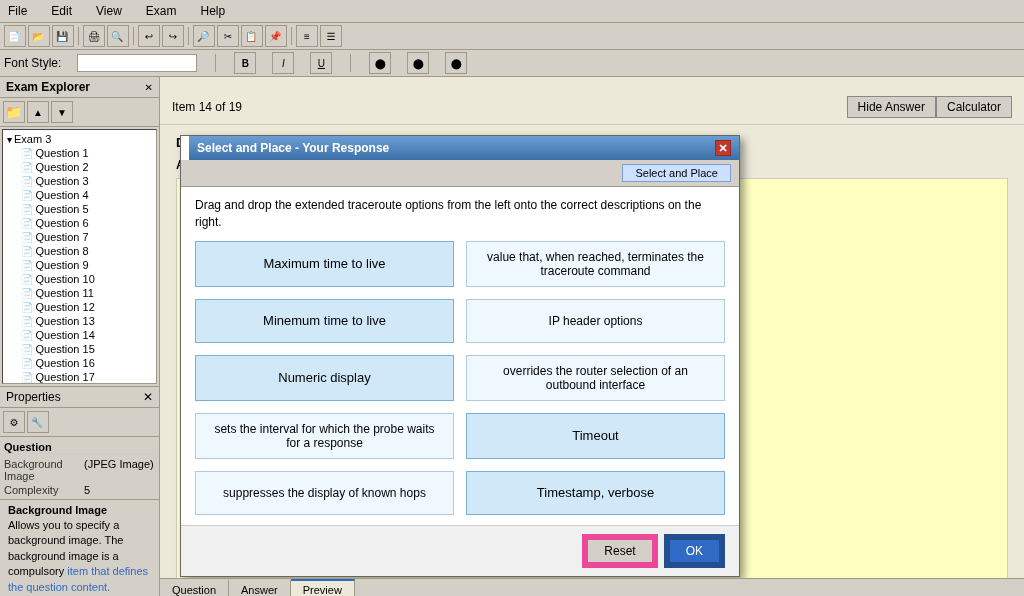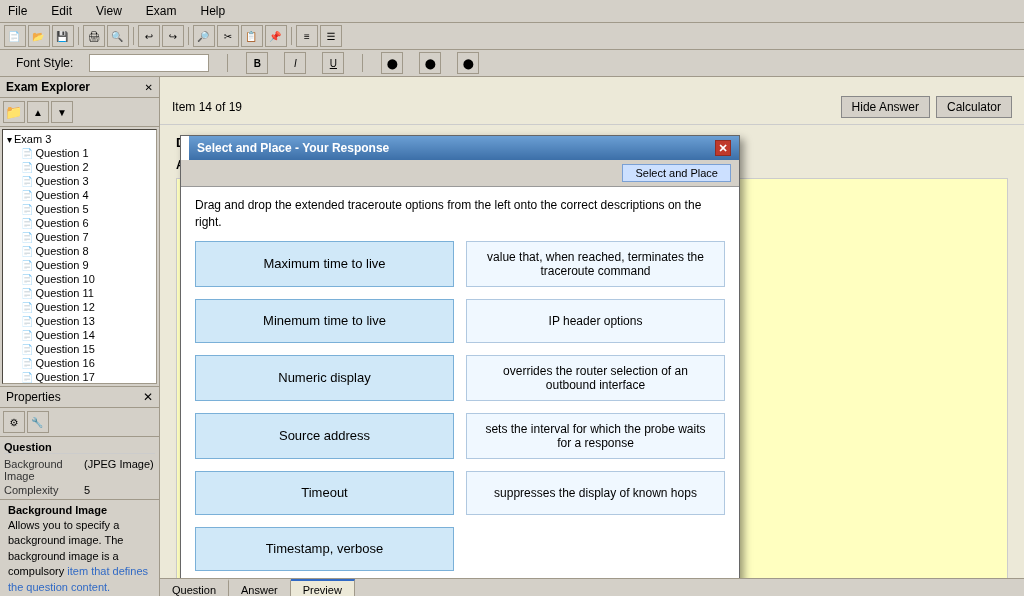--- a/index.html
+++ b/index.html
@@ -6,21 +6,21 @@
     body { font-family: 'Segoe UI', Tahoma, Geneva, Verdana, sans-serif; font-size: 12px; background: #d4d0c8; overflow: hidden; }
 
     
     .menu-bar { background: #d4d0c8; border-bottom: 1px solid #a0998a; display: flex; align-items: center; padding: 2px 4px; gap: 16px; }
     .menu-item { font-size: 12px; cursor: pointer; padding: 2px 4px; }
 
     
     .toolbar { background: #d4d0c8; border-bottom: 1px solid #a0998a; padding: 2px 4px; display: flex; align-items: center; gap: 2px; min-height: 26px; }
     .toolbar-btn { width: 22px; height: 22px; background: #d4d0c8; border: 1px solid #a0998a; cursor: pointer; display: flex; align-items: center; justify-content: center; font-size: 10px; }
     .toolbar-sep { width: 1px; height: 18px; background: #a0998a; margin: 0 2px; }
-    .font-style-bar { background: #d4d0c8; border-bottom: 1px solid #a0998a; padding: 2px 16px; display: flex; align-items: center; gap: 16px; min-height: 24px; }
+    .font-style-bar { background: #d4d0c8; border-bottom: 1px solid #a0998a; padding: 2px 4px; display: flex; align-items: center; gap: 16px; min-height: 24px; }
     .font-input { width: 120px; height: 18px; border: 1px solid #a0998a; font-size: 11px; padding: 0 2px; }
 
     
     .main-container { display: flex; height: calc(100vh - 74px); }
     .sidebar-header { background: #d4d0c8; border-bottom: 1px solid #a0998a; padding: 3px 6px; display: flex; justify-content: space-between; align-items: center; }
     .sidebar-title { font-size: 12px; font-weight: bold; }
     .sidebar-close { cursor: pointer; font-size: 10px; }
     .sidebar-toolbar { display: flex; gap: 2px; padding: 3px; border-bottom: 1px solid #a0998a; }
     .sidebar-tree { flex: 1; overflow-y: auto; padding: 2px; background: white; border: 1px inset #a0998a; margin: 2px; }
     .tree-item { padding: 1px 2px; cursor: pointer; display: flex; align-items: center; gap: 2px; }
@@ -32,21 +32,21 @@
     .props-content { flex: 1; overflow-y: auto; padding: 4px; font-size: 11px; }
     .props-section { font-weight: bold; margin-bottom: 4px; border-bottom: 1px solid #ccc; }
     .props-row { display: flex; margin-bottom: 2px; }
     .props-key { width: 80px; color: #333; flex-shrink: 0; }
     .props-val { color: #000; }
 
     
     .content-area { flex: 1; background: #ece9d8; display: flex; flex-direction: column; overflow: hidden; }
     .content-header { padding: 6px 12px; display: flex; justify-content: space-between; align-items: center; border-bottom: 1px solid #ccc; margin-top: 13px; }
     .item-counter { font-size: 12px; }
-    .header-buttons { display: flex; gap: 6px; }
+    .header-buttons { display: flex; gap: 0; }
     .header-btn { padding: 3px 10px; background: #d4d0c8; border: 1px solid #888; cursor: pointer; font-size: 12px; }
 
     .content-body { flex: 1; padding: 10px 16px; overflow: auto; position: relative; }
     .drag-drop-label { font-size: 13px; font-weight: bold; margin-bottom: 8px; }
     .answer-label { font-size: 12px; font-weight: bold; margin-bottom: 6px; }
 
     
     .answer-area { background: #ffffc0; border: 1px solid #ccc; padding: 8px; min-height: 420px; }
 
     
@@ -295,21 +295,20 @@
 
               <div class="left-item">Maximum time to live</div>
               <div class="right-item">value that, when reached, terminates the traceroute command</div>
 
               <div class="left-item">Minemum time to live</div>
               <div class="right-item">IP header options</div>
 
               <div class="left-item">Numeric display</div>
               <div class="right-item">overrides the router selection of an outbound interface</div>
 
-              <div class="left-item">Source address</div>
               <div class="right-item">sets the interval for which the probe waits for a response</div>
 
               <div class="left-item">Timeout</div>
               <div class="right-item">suppresses the display of known hops</div>
 
               <div class="left-item">Timestamp, verbose</div>
             </div>
           </div>
 
           <div class="dialog-footer">

